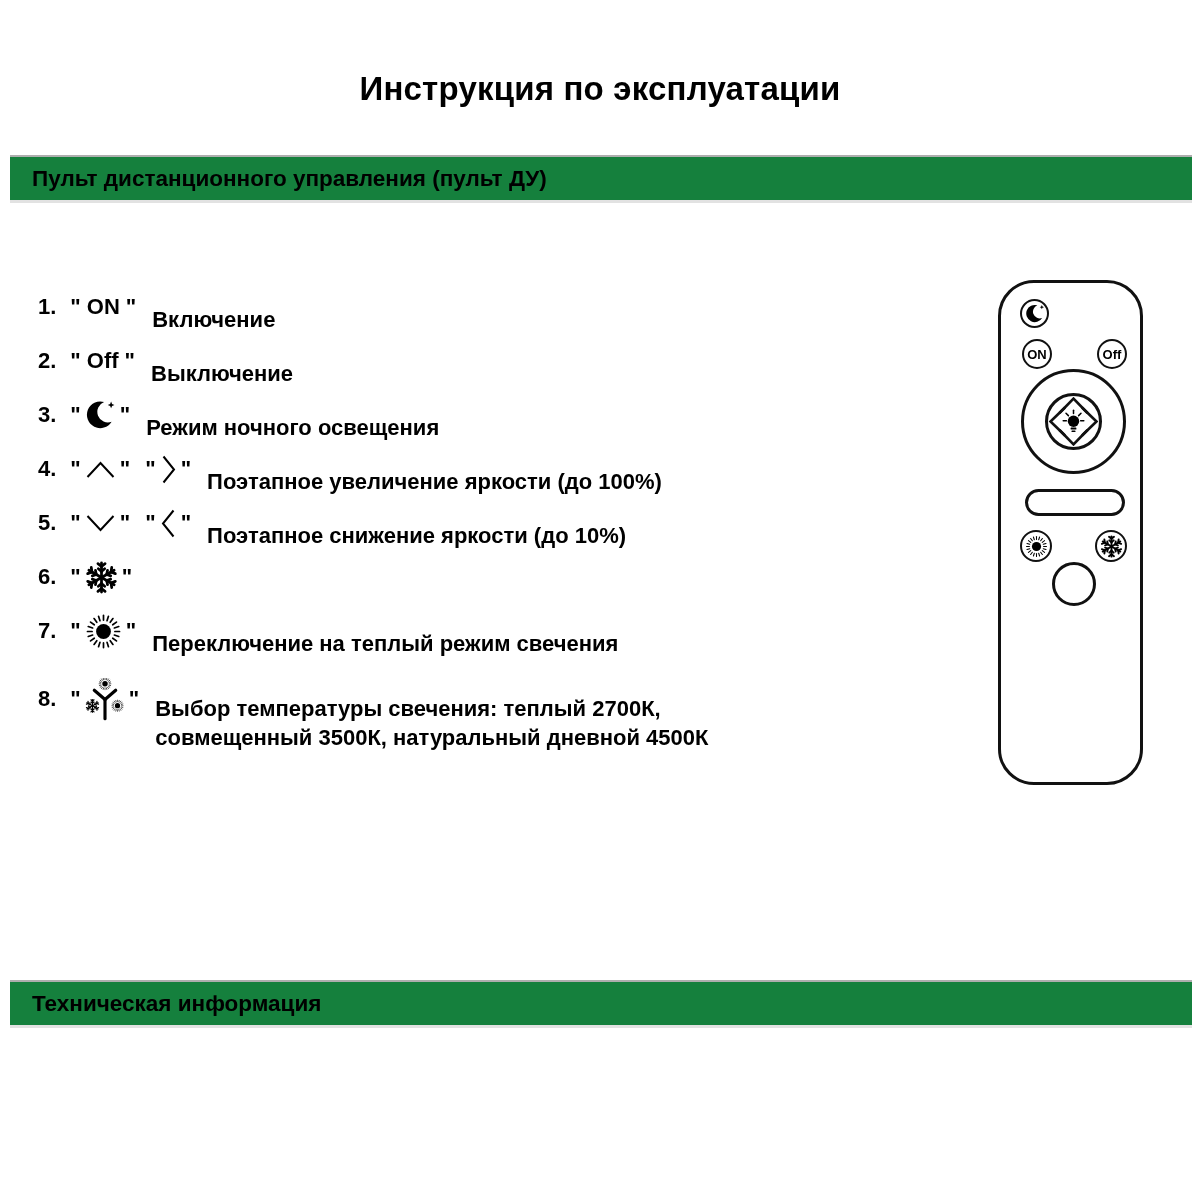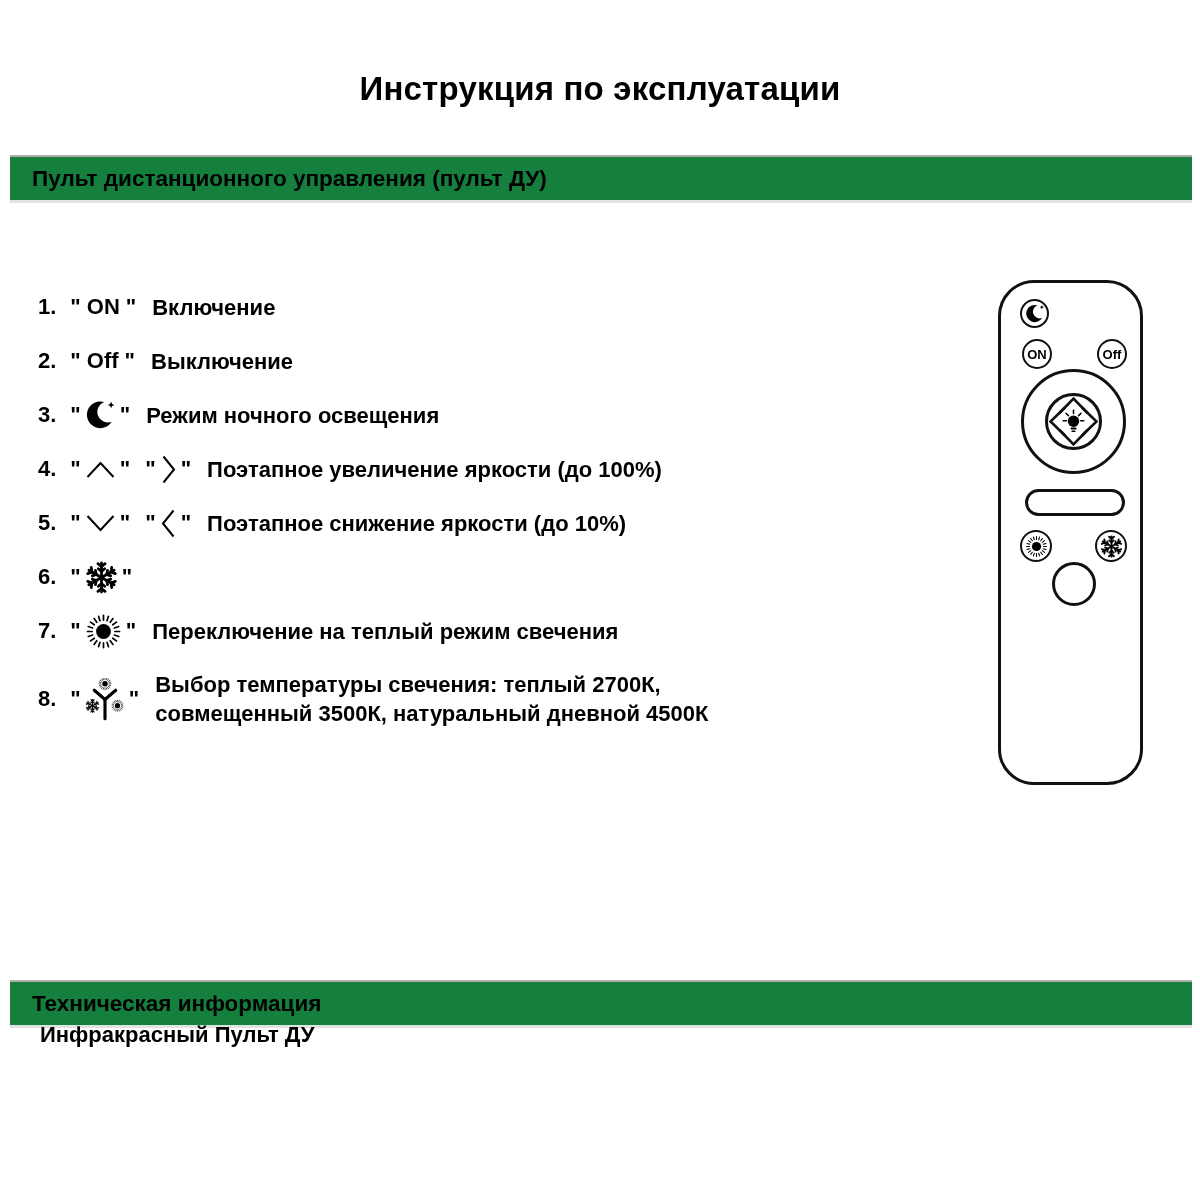--- a/index.html
+++ b/index.html
@@ -32,21 +32,21 @@
     height: 30px; margin-bottom: 24px;
     font-size: 22px; line-height: 30px; white-space: nowrap;
   }
   .list-item.multiline { height: auto; align-items: flex-start; }
   .list-item.multiline .item-prefix { height: 58px; }
   .item-prefix { display: inline-flex; align-items: center; }
   .item-num { margin-right: 10px; }
   .q { margin: 0 4px; }
   .gap { display: inline-block; width: 7px; }
   .btn-label { margin: 0 2px; }
-  .item-desc { margin-left: 12px; white-space: normal; line-height: 29px; }
+  .item-desc { margin-left: 12px; white-space: normal; line-height: 29px; margin-top: 24px; }
   .icon { display: inline-flex; align-items: center; justify-content: center; }
   .icon-moon svg { width: 31px; height: 31px; }
   .icon-snow svg { width: 33px; height: 33px; }
   .icon-sun svg { width: 37px; height: 37px; }
   .icon-ctemp svg { width: 40px; height: 43px; }
 
   
   .remote { position: absolute; left: 998px; top: 280px; width: 145px; height: 505px;
     border: 3px solid #111; border-radius: 36px; background: #fff; }
   .rc-btn { position: absolute; border: 2.5px solid #111; border-radius: 50%;
@@ -304,14 +304,13 @@
       </span>
   </div>
   <div class="rc-extra"></div>
 </div>
 
 <div class="banner banner-tech">
   <span>Техническая информация</span>
 </div>
 
 <div class="tech-lines">
-    <div class="tech-line">Инфракрасный Пульт ДУ</div>
   </div>
 
 </body></html>

